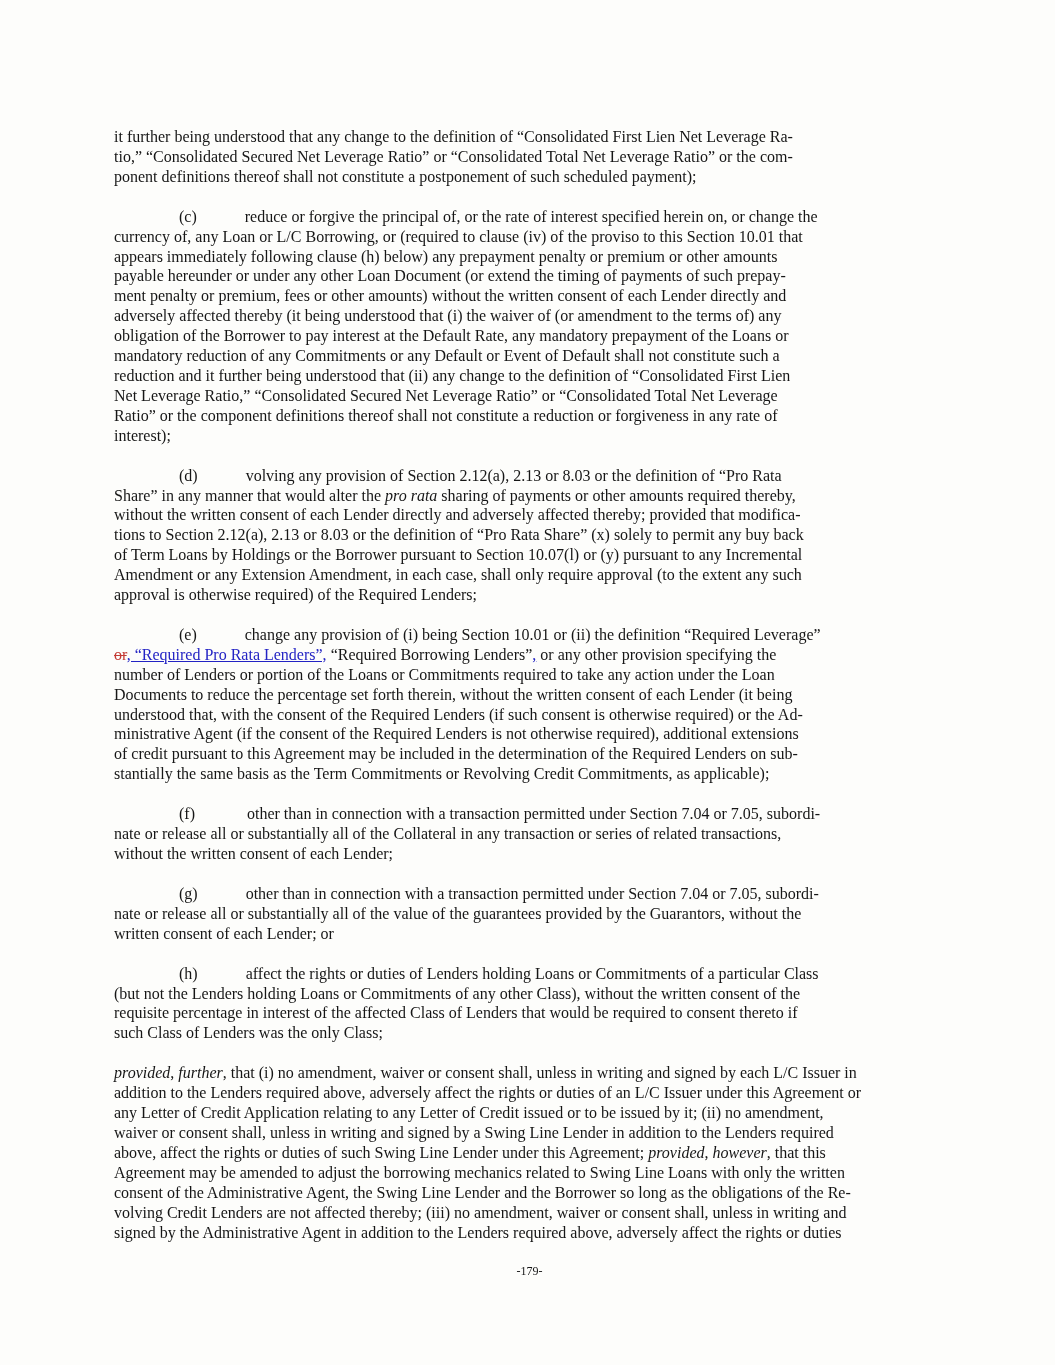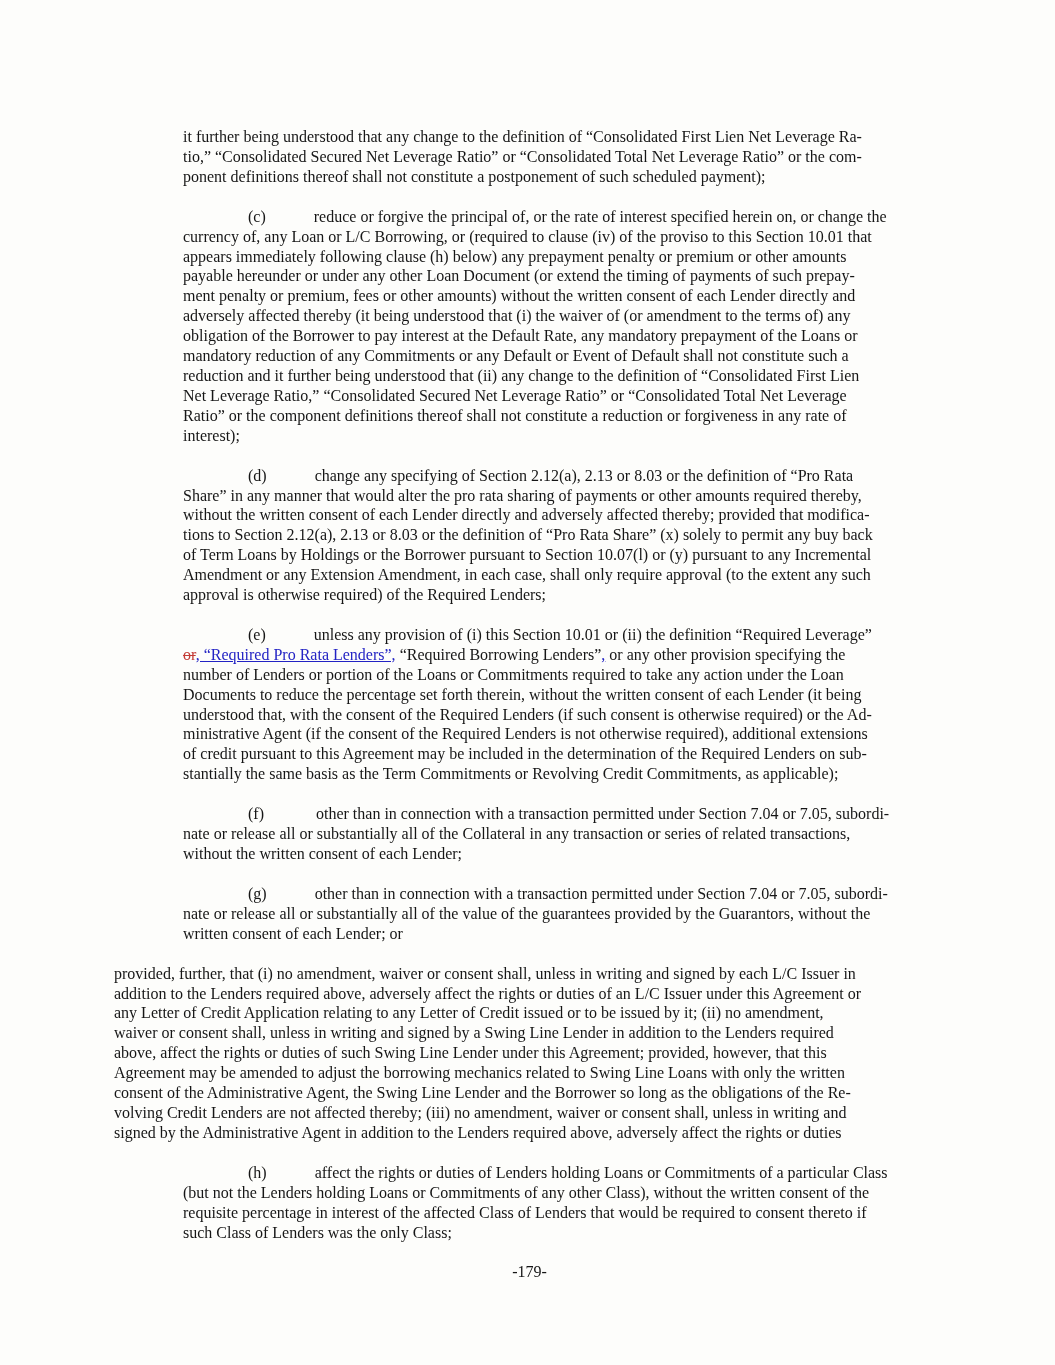--- a/index.html
+++ b/index.html
@@ -17,31 +17,31 @@
     width: 1055px;
     height: 1365px;
     padding: 127px 110px 0 114px;
   }
   .para {
     white-space: pre;            
     font-size: 16px;
     line-height: 19.9px;
     margin-bottom: 20px;
   }
-  .para.indented { margin-left: 69px; }
+  .para.indented { }
   .para.lettered { text-indent: 65px; }
   .r-n  { }
   .r-u  { }
-  .r-i  { }
+  .r-i  { font-style: italic; }
   .r-ins { color: var(--ins, #2323c4); text-decoration: underline; }
   .r-del { color: var(--del, #c43b35); text-decoration: line-through; }
   .page-footer {
     margin-top: 14px;
     text-align: center;
-    font-size: 16px;
+    font-size: 12px;
     line-height: 19.9px;
   }
 </style>
 </head>
 <body style="color: rgb(22, 22, 22);">
 
 <div class="doc-page">
   <div>
       <p class="para indented"><span class="r-n">it further being understood that any change to the definition of “Consolidated First Lien Net Leverage Ra-
 tio,” “Consolidated Secured Net Leverage Ratio” or “Consolidated Total Net Leverage Ratio” or the com-
@@ -51,51 +51,51 @@
 appears immediately following </span><span class="r-u">clause (h)</span><span class="r-n"> below) any prepayment penalty or premium or other amounts
 payable hereunder or under any other Loan Document (or extend the timing of payments of such prepay-
 ment penalty or premium, fees or other amounts) without the written consent of each Lender directly and
 adversely affected thereby (it being understood that (i) the waiver of (or amendment to the terms of) any
 obligation of the Borrower to pay interest at the Default Rate, any mandatory prepayment of the Loans or
 mandatory reduction of any Commitments or any Default or Event of Default shall not constitute such a
 reduction and it further being understood that (ii) any change to the definition of “Consolidated First Lien
 Net Leverage Ratio,” “Consolidated Secured Net Leverage Ratio” or “Consolidated Total Net Leverage
 Ratio” or the component definitions thereof shall not constitute a reduction or forgiveness in any rate of
 interest);</span></p>
-      <p class="para indented lettered"><span class="r-n">(d)            change any specifying of </span><span class="r-u">Section 2.12(a)</span><span class="r-n">, </span><span class="r-u">2.13</span><span class="r-n"> or </span><span class="r-u">8.03</span><span class="r-n"> or the definition of “Pro Rata
+      <p class="para indented lettered"><span class="r-n">(d)            volving any provision of </span><span class="r-u">Section 2.12(a)</span><span class="r-n">, </span><span class="r-u">2.13</span><span class="r-n"> or </span><span class="r-u">8.03</span><span class="r-n"> or the definition of “Pro Rata
 Share” in any manner that would alter the </span><span class="r-i">pro rata</span><span class="r-n"> sharing of payments or other amounts required thereby,
 without the written consent of each Lender directly and adversely affected thereby; </span><span class="r-u">provided</span><span class="r-n"> that modifica-
 tions to </span><span class="r-u">Section 2.12(a)</span><span class="r-n">, </span><span class="r-u">2.13</span><span class="r-n"> or </span><span class="r-u">8.03</span><span class="r-n"> or the definition of “Pro Rata Share” (x) solely to permit any buy back
 of Term Loans by Holdings or the Borrower pursuant to </span><span class="r-u">Section 10.07(l)</span><span class="r-n"> or (y) pursuant to any Incremental
 Amendment or any Extension Amendment, in each case, shall only require approval (to the extent any such
 approval is otherwise required) of the Required Lenders;</span></p>
-      <p class="para indented lettered"><span class="r-n">(e)            unless any provision of (i) this </span><span class="r-u">Section 10.01</span><span class="r-n"> or (ii) the definition “Required Leverage”
+      <p class="para indented lettered"><span class="r-n">(e)            change any provision of (i) being </span><span class="r-u">Section 10.01</span><span class="r-n"> or (ii) the definition “Required Leverage”
 </span><span class="r-del">or</span><span class="r-ins">, “Required Pro Rata Lenders”,</span><span class="r-n"> “Required Borrowing Lenders”</span><span class="r-ins">,</span><span class="r-n"> or any other provision specifying the
 number of Lenders or portion of the Loans or Commitments required to take any action under the Loan
 Documents to reduce the percentage set forth therein, without the written consent of each Lender (it being
 understood that, with the consent of the Required Lenders (if such consent is otherwise required) or the Ad-
 ministrative Agent (if the consent of the Required Lenders is not otherwise required), additional extensions
 of credit pursuant to this Agreement may be included in the determination of the Required Lenders on sub-
 stantially the same basis as the Term Commitments or Revolving Credit Commitments, as applicable);</span></p>
       <p class="para indented lettered"><span class="r-n">(f)             other than in connection with a transaction permitted under </span><span class="r-u">Section 7.04</span><span class="r-n"> or </span><span class="r-u">7.05</span><span class="r-n">, subordi-
 nate or release all or substantially all of the Collateral in any transaction or series of related transactions,
 without the written consent of each Lender;</span></p>
       <p class="para indented lettered"><span class="r-n">(g)            other than in connection with a transaction permitted under </span><span class="r-u">Section 7.04</span><span class="r-n"> or </span><span class="r-u">7.05</span><span class="r-n">, subordi-
 nate or release all or substantially all of the value of the guarantees provided by the Guarantors, without the
 written consent of each Lender; or</span></p>
+      <p class="para indented lettered"><span class="r-n">(h)            affect the rights or duties of Lenders holding Loans or Commitments of a particular Class
+(but not the Lenders holding Loans or Commitments of any other Class), without the written consent of the
+requisite percentage in interest of the affected Class of Lenders that would be required to consent thereto if
+such Class of Lenders was the only Class;</span></p>
       <p class="para"><span class="r-i">provided</span><span class="r-n">, </span><span class="r-i">further</span><span class="r-n">, that (i) no amendment, waiver or consent shall, unless in writing and signed by each L/C Issuer in
 addition to the Lenders required above, adversely affect the rights or duties of an L/C Issuer under this Agreement or
 any Letter of Credit Application relating to any Letter of Credit issued or to be issued by it; (ii) no amendment,
 waiver or consent shall, unless in writing and signed by a Swing Line Lender in addition to the Lenders required
 above, affect the rights or duties of such Swing Line Lender under this Agreement; </span><span class="r-i">provided</span><span class="r-n">, </span><span class="r-i">however</span><span class="r-n">, that this
 Agreement may be amended to adjust the borrowing mechanics related to Swing Line Loans with only the written
 consent of the Administrative Agent, the Swing Line Lender and the Borrower so long as the obligations of the Re-
 volving Credit Lenders are not affected thereby; (iii) no amendment, waiver or consent shall, unless in writing and
 signed by the Administrative Agent in addition to the Lenders required above, adversely affect the rights or duties</span></p>
-      <p class="para indented lettered"><span class="r-n">(h)            affect the rights or duties of Lenders holding Loans or Commitments of a particular Class
-(but not the Lenders holding Loans or Commitments of any other Class), without the written consent of the
-requisite percentage in interest of the affected Class of Lenders that would be required to consent thereto if
-such Class of Lenders was the only Class;</span></p>
     </div>
   <div class="page-footer">
     <span>-179-</span>
   </div>
 </div>
 
 </body></html>

